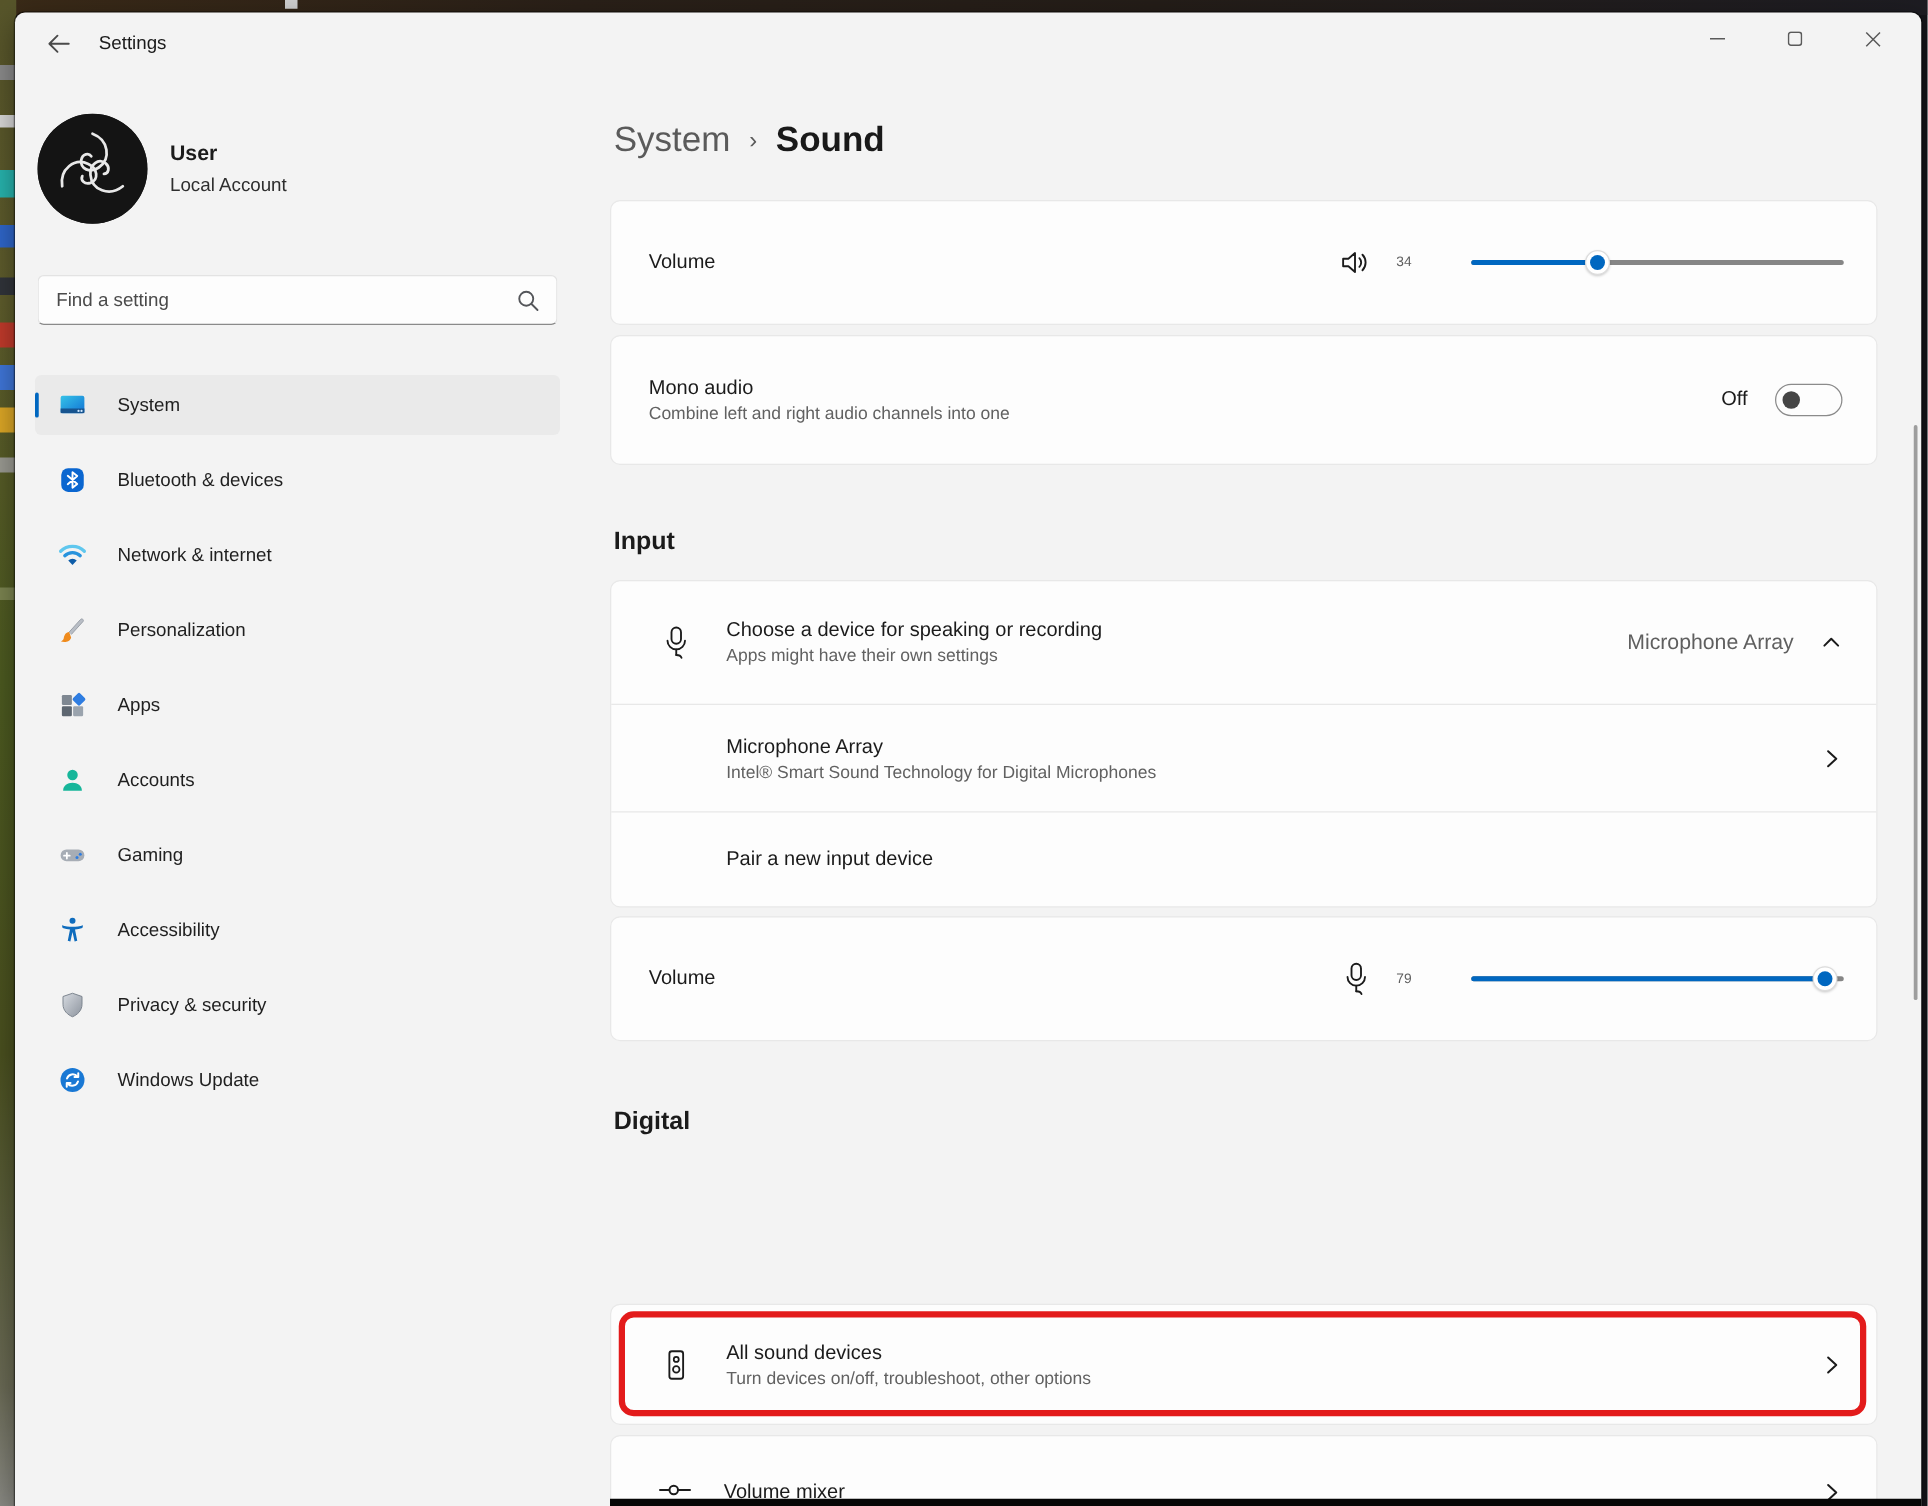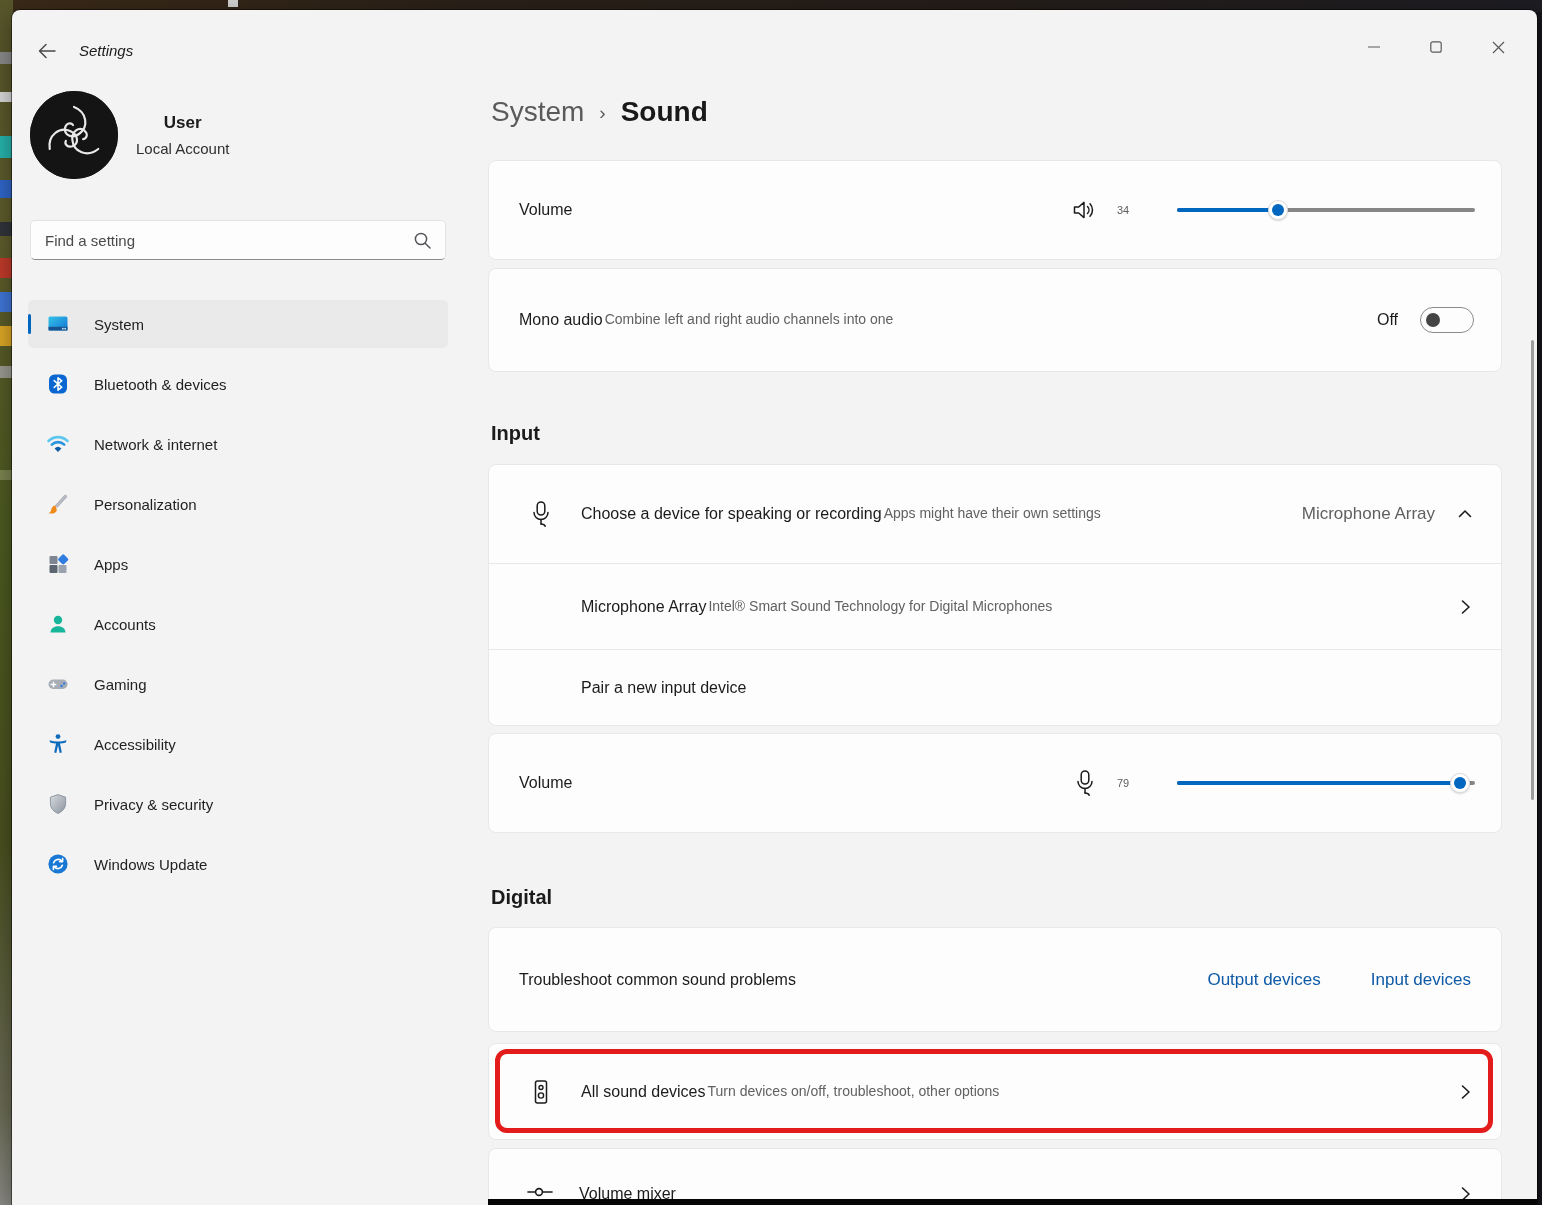--- a/index.html
+++ b/index.html
@@ -14,28 +14,28 @@
   .desktop-left { position:absolute; left:0; top:0; width:13px; height:1205px;
     background:linear-gradient(180deg,#57552a 0%,#5e5c2c 20%,#4c5a20 45%,#4a501f 70%,#6a6a55 92%,#8a8a84 100%); }
   .desktop-left .blk { position:absolute; left:0; width:13px; }
 
   
   .window { position:absolute; left:12px; top:10px; width:1525px; height:1195px;
     background:#f3f3f3; border-radius:8px 8px 0 0; overflow:hidden;
     box-shadow:0 0 0 1px rgba(0,0,0,.45), 0 8px 24px rgba(0,0,0,.4); }
 
   
-  .titlebar { position:absolute; left:0; top:16px; width:100%; height:50px;font-style:italic; }
+  .titlebar { position:absolute; left:0; top:0; width:100%; height:50px; }
   .back-btn { position:absolute; left:18px; top:10px; width:34px; height:30px; display:flex; align-items:center; justify-content:center; border-radius:4px; }
   .win-title { position:absolute; left:67px; top:16px; font-size:15px; color:#1b1b1b; }
   .win-controls { position:absolute; right:8px; top:0; height:42px; display:flex; }
   .win-btn { width:62px; height:42px; display:flex; align-items:center; justify-content:center; }
 
   
-  .user-card { position:absolute; left:18px; top:80px; width:400px; height:90px; display:flex; align-items:center; border-radius:6px;text-align:center; }
+  .user-card { position:absolute; left:18px; top:80px; width:400px; height:90px; display:flex; align-items:center; border-radius:6px; }
   .avatar { width:88px; height:88px; border-radius:50%; background:#141414; flex:0 0 88px; }
   .user-meta { margin-left:18px; }
   .user-name { font-size:17px; font-weight:700; color:#1b1b1b; }
   .user-type { font-size:15px; color:#2e2e2e; margin-top:7px; }
 
   .search-box { position:absolute; left:18px; top:210px; width:416px; height:40px;
     background:#fdfdfd; border:1px solid #e3e3e3; border-bottom:1px solid #8a8a8a; border-radius:5px; }
   .search-box input { position:absolute; left:0; top:0; width:100%; height:100%; border:none; outline:none;
     background:transparent; font-family:inherit; font-size:15px; color:#1b1b1b; padding:0 42px 0 14px; }
   .search-box input::placeholder { color:#4a4a4a; opacity:1; }
@@ -52,21 +52,21 @@
 
   
   .breadcrumb { position:absolute; left:479px; top:86px; display:flex; align-items:center; }
   .crumb-parent { font-size:28px; color:#5a5a5a; }
   .crumb-sep { font-size:19px; color:#5a5a5a; margin:2px 15px 0 15px; }
   .crumb-current { font-size:28px; font-weight:600; color:#191919; }
 
   .card { position:absolute; left:476px; width:1014px; background:#fdfdfd;
     border:1px solid #e8e8e8; border-radius:8px; }
   .row { display:flex; align-items:center; }
-  .row-text { display:flex; gap:2px; }
+  .row-text { display:flex; flex-direction:column; gap:2px; }
   .title-15 { font-size:16px; color:#1b1b1b; }
   .sub-13 { font-size:14px; color:#616161; }
   .section-header { position:absolute; left:479px; font-size:20px; font-weight:600; color:#1b1b1b; }
 
   
   .slider-group { display:flex; align-items:center; margin-left:auto; }
   .slider-value { font-size:11px; color:#5e5e5e; width:30px; text-align:left; margin:0 30px 0 20px; }
   .slider-track { position:relative; width:298px; height:4px; background:#868686; border-radius:2px; margin-right:26px; }
   .slider-fill { position:absolute; left:0; top:0; height:4px; background:#0067c0; border-radius:2px; }
   .slider-thumb { position:absolute; top:-8px; width:20px; height:20px; margin-left:-10px; background:#ffffff;
@@ -414,29 +414,20 @@
         <div class="slider-track">
           <div class="slider-fill" style="width: 95%;"></div>
           <div class="slider-thumb" style="left: 95%;"></div>
         </div>
       </div>
     </div>
   </div>
 
   <div class="section-header" style="top:876px;">Digital</div>
 
-  <div class="card" style="top:917px;height:105px;">
-    <div class="row" style="height:100%;padding-left:30px;">
-      <span class="title-15">Troubleshoot common sound problems</span>
-      <div class="links">
-        <span class="link">Output devices</span>
-        <span class="link">Input devices</span>
-      </div>
-    </div>
-  </div>
 
   <div class="card" style="top:1033px;height:97px;">
     <div class="row" style="height:100%;padding-left:40px;">
       <span style="margin-right:28px;">
         <svg width="24" height="28" viewBox="0 0 24 28">
             <rect x="6.5" y="3" width="11" height="22" rx="2" stroke="#1b1b1b" stroke-width="1.5" fill="none"></rect>
             <circle cx="12" cy="9.5" r="2" stroke="#1b1b1b" stroke-width="1.4" fill="none"></circle>
             <circle cx="12" cy="17.5" r="2.6" stroke="#1b1b1b" stroke-width="1.4" fill="none"></circle>
           </svg>
       </span>

